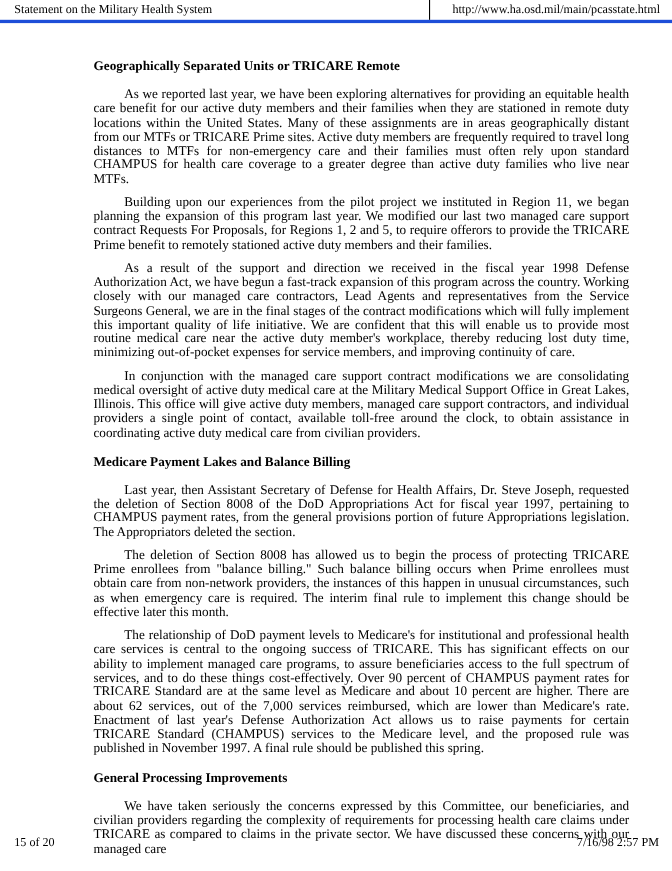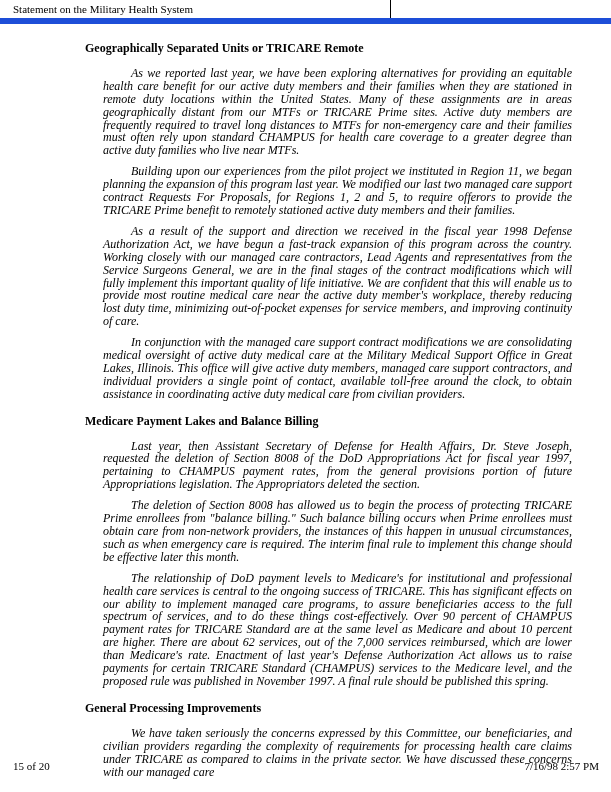--- a/index.html
+++ b/index.html
@@ -11,21 +11,21 @@
     font-family: "Liberation Serif", serif;
     color: #000000;
     overflow: hidden;
     margin: 0 auto;
   }
   
   .hdr {
     position: absolute;
     top: 0; left: 0; right: 0;
     height: 18px;
-    border-bottom: 6px solid #1d4ed8;
+    border-bottom: 3px solid #1d4ed8;
     font-size: 11px;
   }
   .hdr-title { position: absolute; left: 13px; top: 3px; white-space: nowrap; }
   .hdr-url   { position: absolute; right: 11px; top: 3px; white-space: nowrap; }
   .hdr-vline {
     position: absolute;
     left: 390px; top: 0;
     width: 1px; height: 18px;
     background: #000;
   }
@@ -38,39 +38,39 @@
     font-size: 12px;
     line-height: 12.9px;
     text-align: justify;
   }
   .heading {
     font-weight: bold;
     text-align: left;
     margin: 14px 0 12px 0;
     font-size: 12px;
   }
-  .heading.first { margin-top: 4px; }
+  .heading.first { margin-top: 16px; }
   .content p {
-    margin: 0 0 8px 18px;
+    margin: 0 0 8px 0;
     text-indent: 28px;
-    font-style: italic;
   }
   
   .ftr { font-size: 11px; }
   .ftr-page { position: absolute; left: 13px; bottom: 20px; white-space: nowrap; }
   .ftr-time { position: absolute; right: 12px; bottom: 20px; white-space: nowrap; }
 </style>
 </head>
 <body>
 
 <div class="page">
 
   <div class="hdr">
     <span class="hdr-title">Statement on the Military Health System</span>
     <span class="hdr-vline"></span>
+    <span class="hdr-url">http://www.ha.osd.mil/main/pcasstate.html</span>
   </div>
 
   <div class="content">
 
     <div class="heading first">Geographically Separated Units or TRICARE Remote</div>
     <p>As we reported last year, we have been exploring alternatives for providing an equitable health care benefit for our active duty members and their families when they are stationed in remote duty locations within the United States. Many of these assignments are in areas geographically distant from our MTFs or TRICARE Prime sites. Active duty members are frequently required to travel long distances to MTFs for non-emergency care and their families must often rely upon standard CHAMPUS for health care coverage to a greater degree than active duty families who live near MTFs.</p>
     <p>Building upon our experiences from the pilot project we instituted in Region 11, we began planning the expansion of this program last year. We modified our last two managed care support contract Requests For Proposals, for Regions 1, 2 and 5, to require offerors to provide the TRICARE Prime benefit to remotely stationed active duty members and their families.</p>
     <p>As a result of the support and direction we received in the fiscal year 1998 Defense Authorization Act, we have begun a fast-track expansion of this program across the country. Working closely with our managed care contractors, Lead Agents and representatives from the Service Surgeons General, we are in the final stages of the contract modifications which will fully implement this important quality of life initiative. We are confident that this will enable us to provide most routine medical care near the active duty member's workplace, thereby reducing lost duty time, minimizing out-of-pocket expenses for service members, and improving continuity of care.</p>
     <p>In conjunction with the managed care support contract modifications we are consolidating medical oversight of active duty medical care at the Military Medical Support Office in Great Lakes, Illinois. This office will give active duty members, managed care support contractors, and individual providers a single point of contact, available toll-free around the clock, to obtain assistance in coordinating active duty medical care from civilian providers.</p>
 

